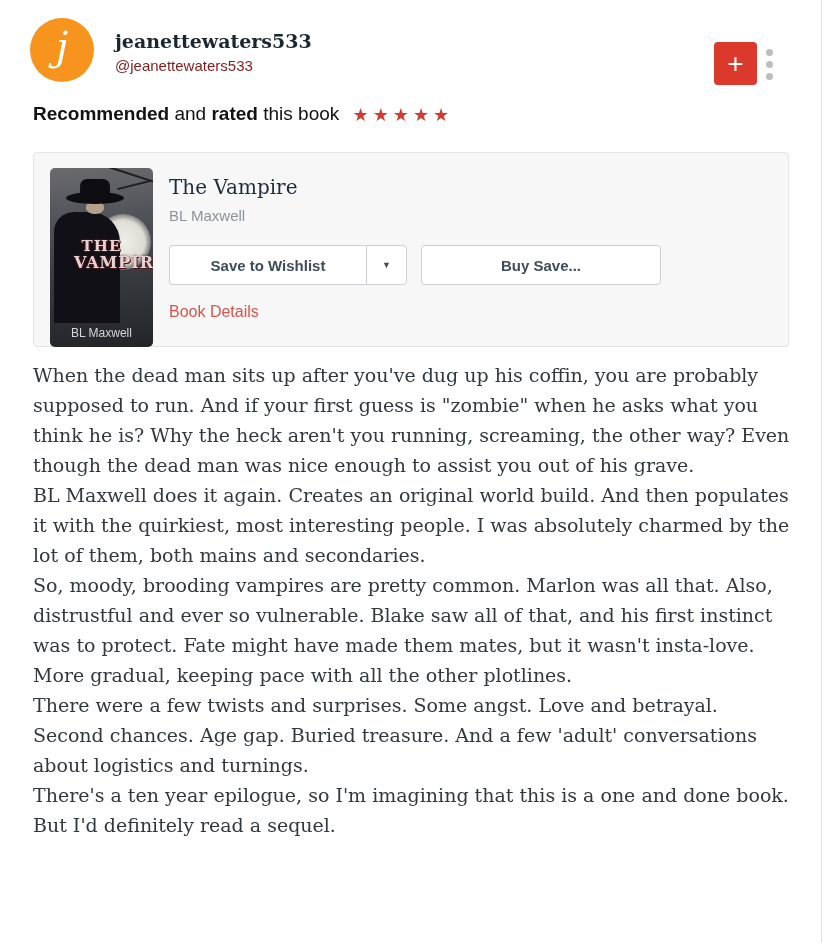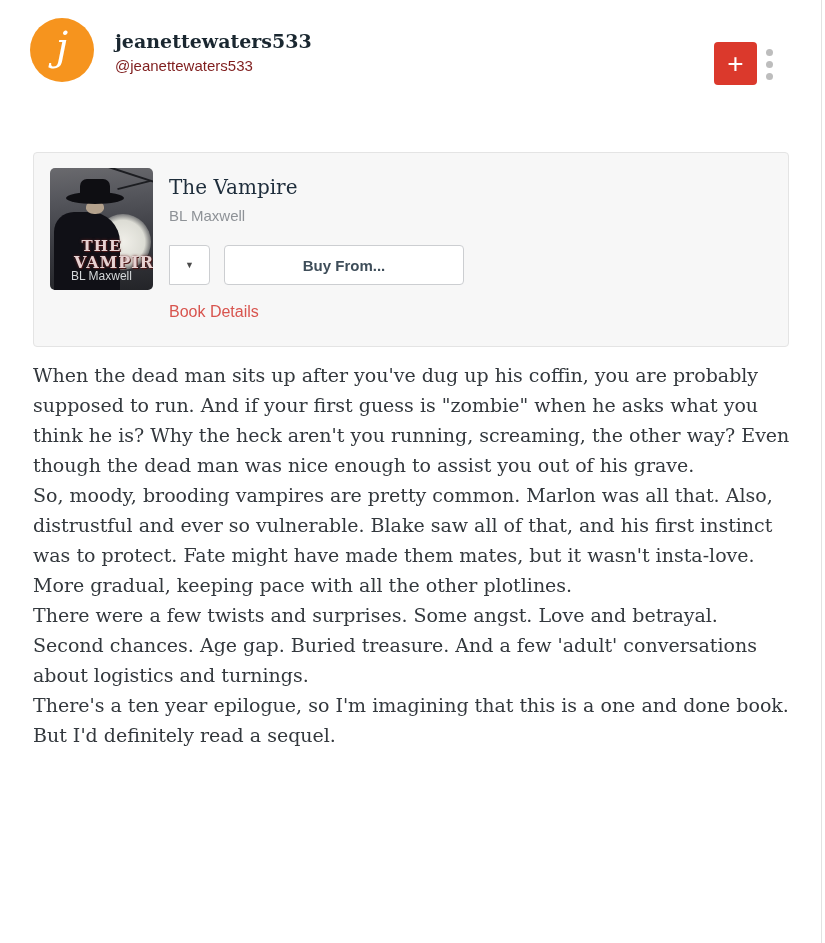--- a/index.html
+++ b/index.html
@@ -61,21 +61,21 @@
   }
 
   
   .card {
     position:absolute; left:33px; top:152px;
     width:756px; height:195px;
     background:#F7F7F7; border:1px solid #E4E4E4; border-radius:4px;
   }
   .cover {
     position:absolute; left:16px; top:15px;
-    width:103px; height:122px; border-radius:5px; overflow:hidden;
+    width:103px; height:179px; border-radius:5px; overflow:hidden;
     background:linear-gradient(175deg,#6a6a6e 0%,#55565c 25%,#3a3b41 60%,#232428 100%);
     cursor:pointer;
   }
   .moon {
     position:absolute; right:2px; top:46px; width:56px; height:56px;
     border-radius:50%;
     background:radial-gradient(circle,#f0efe9 0%,#dcdcd4 55%,rgba(200,200,195,0) 78%);
   }
   .branch {
     position:absolute; right:-6px; top:6px; width:52px; height:2px;
@@ -167,20 +167,27 @@
   </div>
   <div class="username">jeanettewaters533</div>
   <div class="handle">@jeanettewaters533</div>
   <button class="add-btn">+</button>
   <div class="kebab">
     <div class="dot"></div>
     <div class="dot"></div>
     <div class="dot"></div>
   </div>
 
+  <div class="action-line">
+    <span class="b">Recommended</span>
+    <span>and</span>
+    <span class="b">rated</span>
+    <span>this book</span>
+    <span class="stars">★★★★★</span>
+  </div>
 
   <div class="card">
     <div class="cover">
       <div class="moon"></div>
       <div class="branch"></div>
       <div class="branch2"></div>
       <div class="body-sil"></div>
       <div class="face"></div>
       <div class="hat-brim"></div>
       <div class="hat-top"></div>
@@ -188,28 +195,30 @@
         <div class="l1">THE</div>
         <div class="l2">VAMPIRE</div>
       </div>
       <div class="cover-author">BL Maxwell</div>
     </div>
 
     <div class="book-title">The Vampire</div>
     <div class="book-author">BL Maxwell</div>
 
     <div class="btn-row">
+      <button class="btn-main">Save to Wishlist</button>
       <button class="btn-caret">
         <span>▼</span>
       </button>
-      <button class="btn-buy">Buy From...</button>
+      <button class="btn-buy">Buy Save...</button>
     </div>
 
     <div class="details-link">Book Details</div>
   </div>
 
   <div class="review">
     <p>When the dead man sits up after you've dug up his coffin, you are probably supposed to run. And if your first guess is "zombie" when he asks what you think he is? Why the heck aren't you running, screaming, the other way? Even though the dead man was nice enough to assist you out of his grave.</p>
+    <p>BL Maxwell does it again. Creates an original world build. And then populates it with the quirkiest, most interesting people. I was absolutely charmed by the lot of them, both mains and secondaries.</p>
     <p>So, moody, brooding vampires are pretty common. Marlon was all that. Also, distrustful and ever so vulnerable. Blake saw all of that, and his first instinct was to protect. Fate might have made them mates, but it wasn't insta-love. More gradual, keeping pace with all the other plotlines.</p>
     <p>There were a few twists and surprises. Some angst. Love and betrayal. Second chances. Age gap. Buried treasure. And a few 'adult' conversations about logistics and turnings.</p>
     <p>There's a ten year epilogue, so I'm imagining that this is a one and done book. But I'd definitely read a sequel.</p>
   </div>
 </div>
 
 </body></html>

